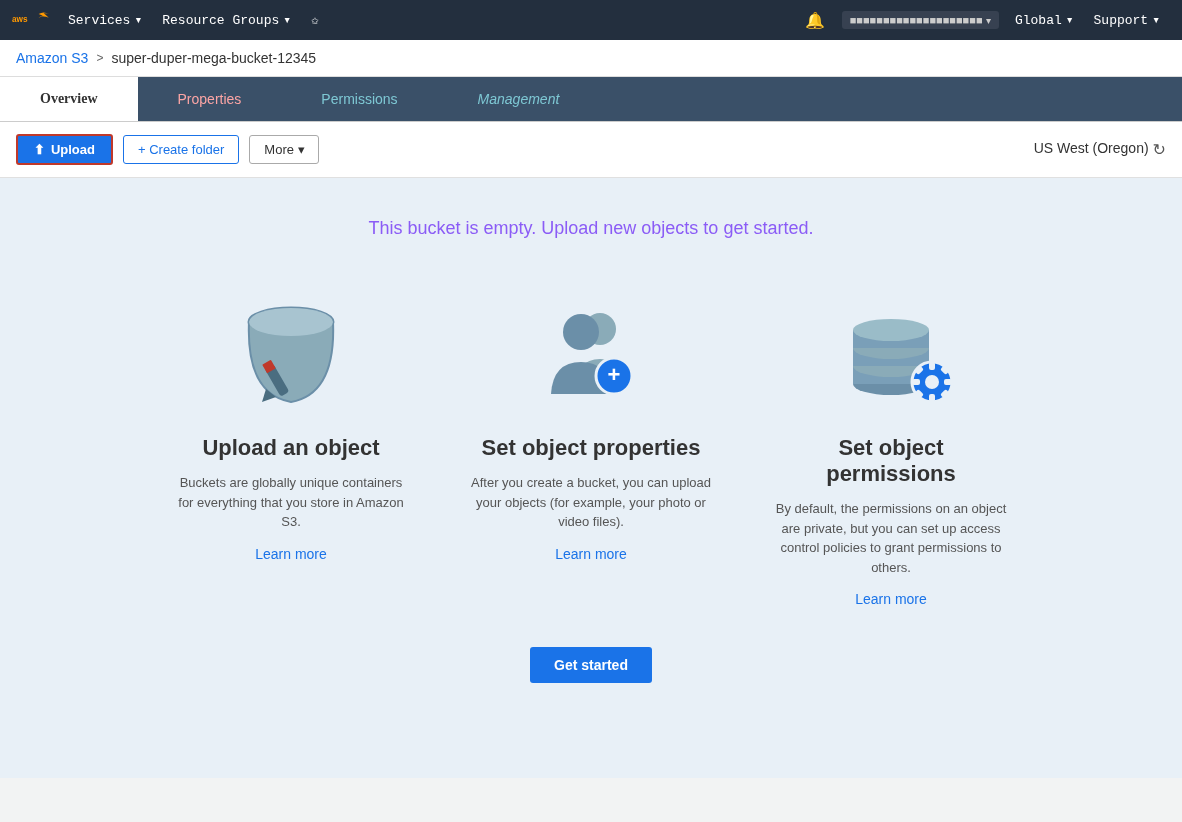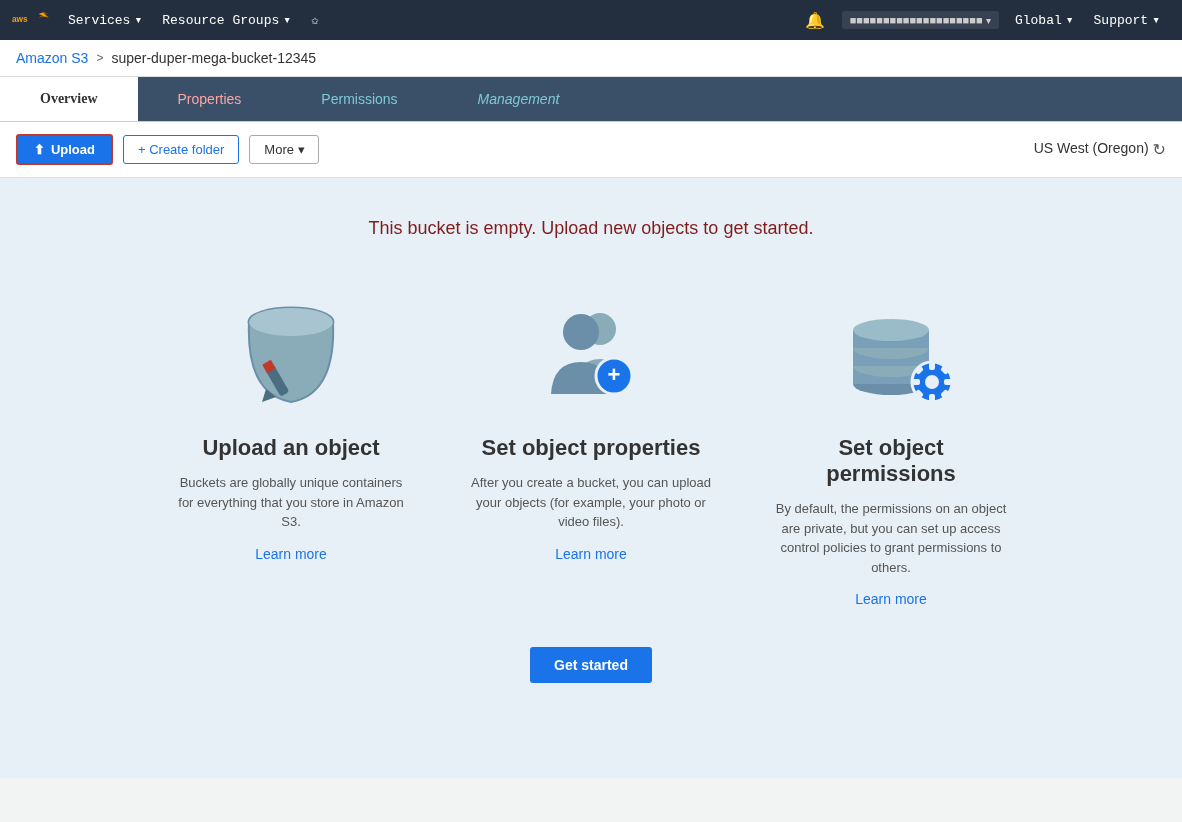--- a/index.html
+++ b/index.html
@@ -141,21 +141,21 @@
 
     
     .main-content {
       background: #e8f0f7;
       min-height: 600px;
       padding: 40px 20px 20px;
     }
     .empty-message {
       text-align: center;
       font-size: 18px;
-      color: #7f1d1d;
+      color: #8b5cf6;
       margin-bottom: 50px;
     }
     .cards-container {
       display: flex;
       justify-content: center;
       gap: 60px;
       margin-top: 20px;
       flex-wrap: wrap;
     }
     .card {

